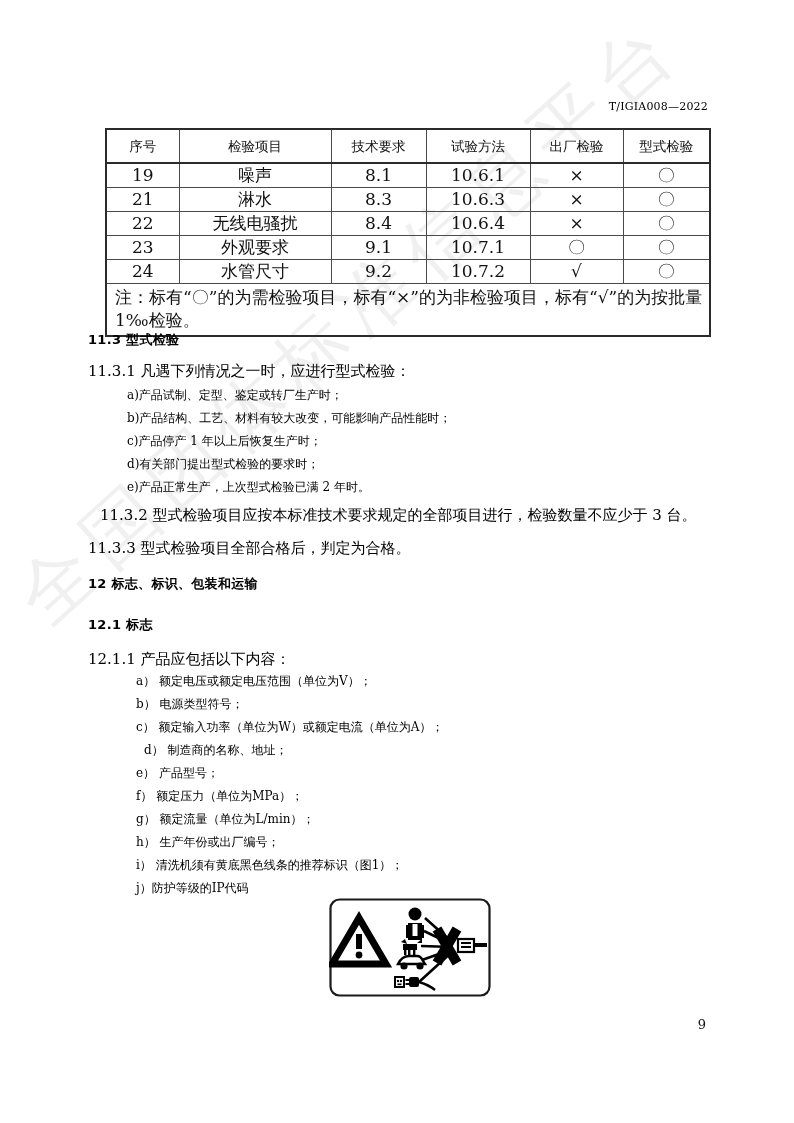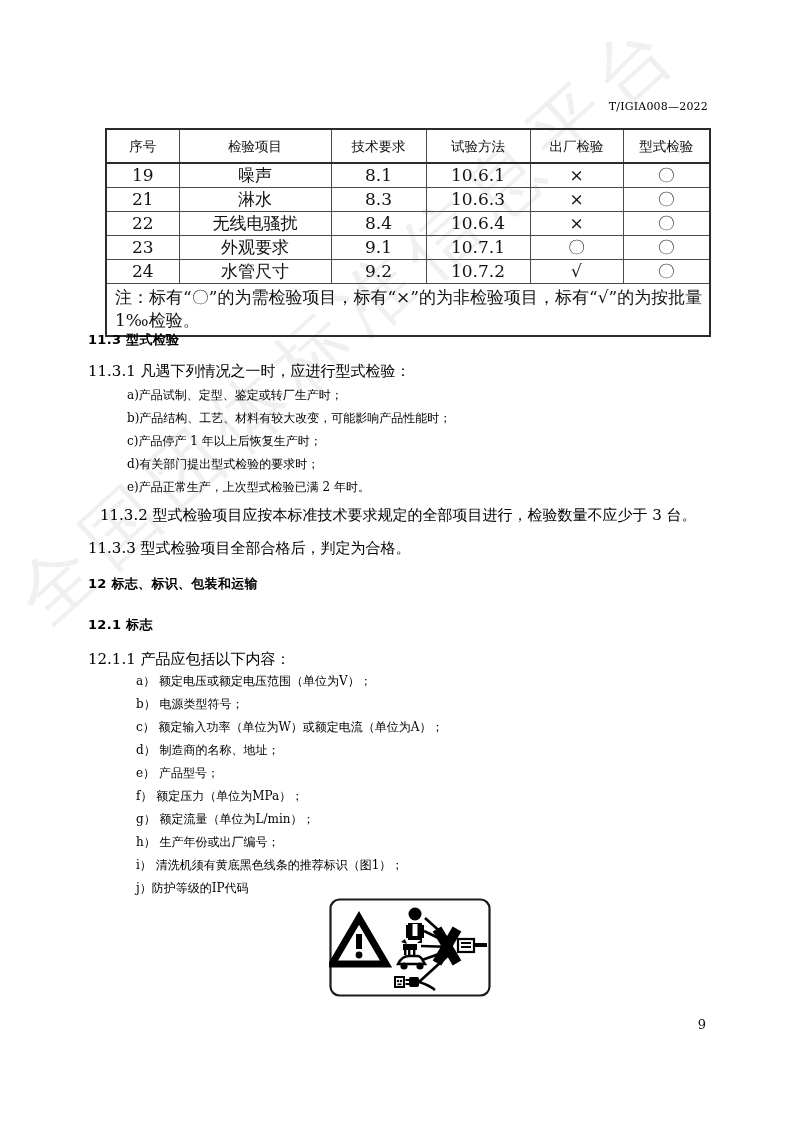--- a/index.html
+++ b/index.html
@@ -245,21 +245,21 @@
     <div class="txt para" style="left:88px; top:541px;">11.3.3 型式检验项目全部合格后，判定为合格。</div>
 
     <div class="txt heading" style="left:88px; top:577px;">12 标志、标识、包装和运输</div>
     <div class="txt heading" style="left:88px; top:618px;">12.1  标志</div>
 
     <div class="txt para" style="left:88px; top:652px;">12.1.1  产品应包括以下内容：</div>
 
     <div class="txt listitem" style="left:136px; top:675px;">a） 额定电压或额定电压范围（单位为V）；</div>
     <div class="txt listitem" style="left:136px; top:698px;">b） 电源类型符号；</div>
     <div class="txt listitem" style="left:136px; top:721px;">c） 额定输入功率（单位为W）或额定电流（单位为A）；</div>
-    <div class="txt listitem" style="left:136px; top:744px;">d） 制造商的名称、地址；</div>
+    <div class="txt listitem" style="left:144px; top:744px;">d） 制造商的名称、地址；</div>
     <div class="txt listitem" style="left:136px; top:767px;">e） 产品型号；</div>
     <div class="txt listitem" style="left:136px; top:790px;">f） 额定压力（单位为MPa）；</div>
     <div class="txt listitem" style="left:136px; top:813px;">g） 额定流量（单位为L/min）；</div>
     <div class="txt listitem" style="left:136px; top:836px;">h） 生产年份或出厂编号；</div>
     <div class="txt listitem" style="left:136px; top:859px;">i） 清洗机须有黄底黑色线条的推荐标识（图1）；</div>
     <div class="txt listitem" style="left:136px; top:882px;">j）防护等级的IP代码</div>
 
     <div class="fig">
       <svg viewBox="0 0 162 99" width="162" height="99" xmlns="http://www.w3.org/2000/svg">
         <rect x="1.5" y="1.5" width="159" height="96" rx="9" ry="9" fill="#ffffff" stroke="#1a1a1a" stroke-width="2.2"></rect>

